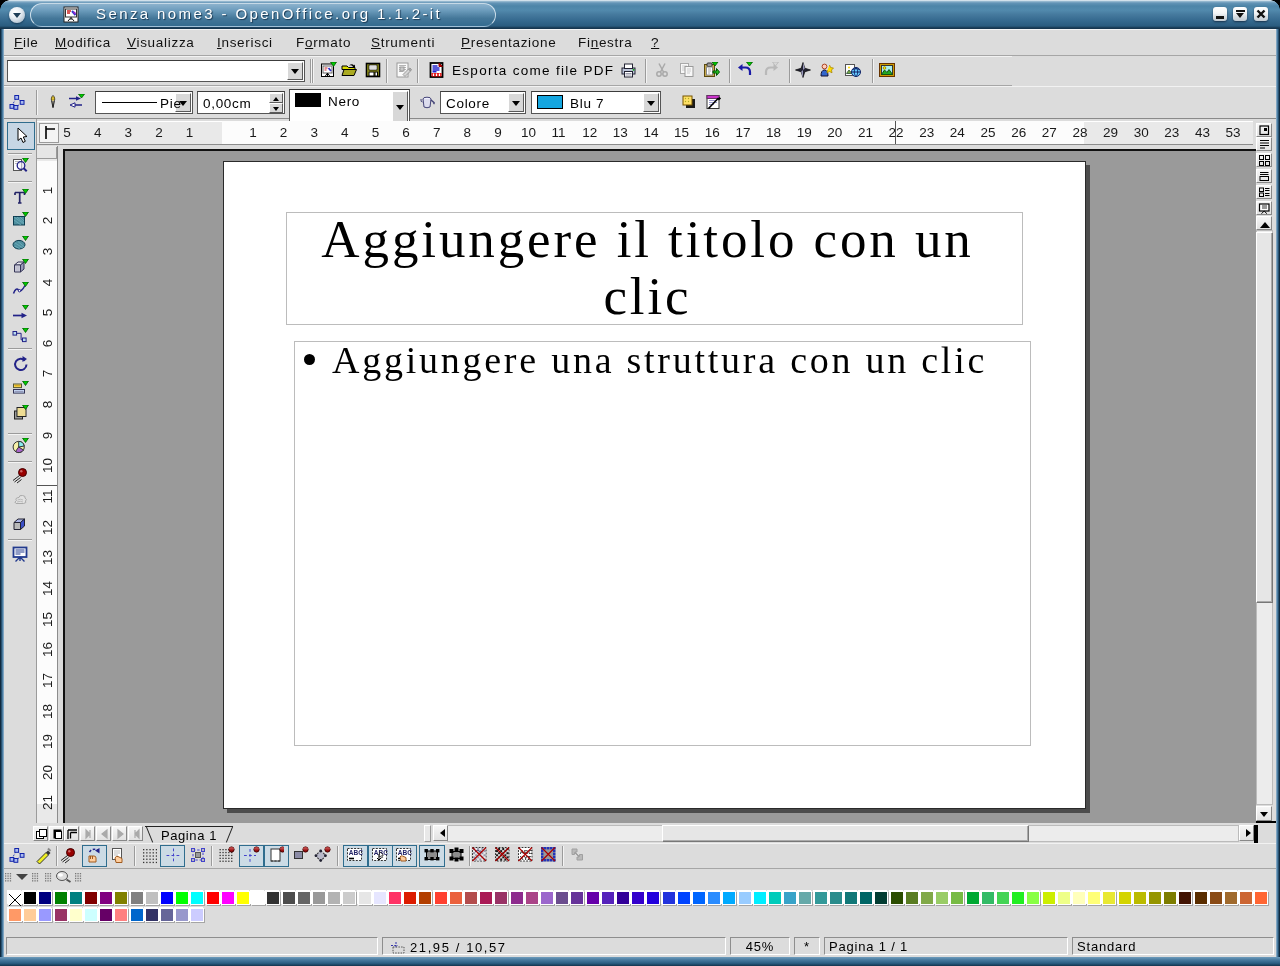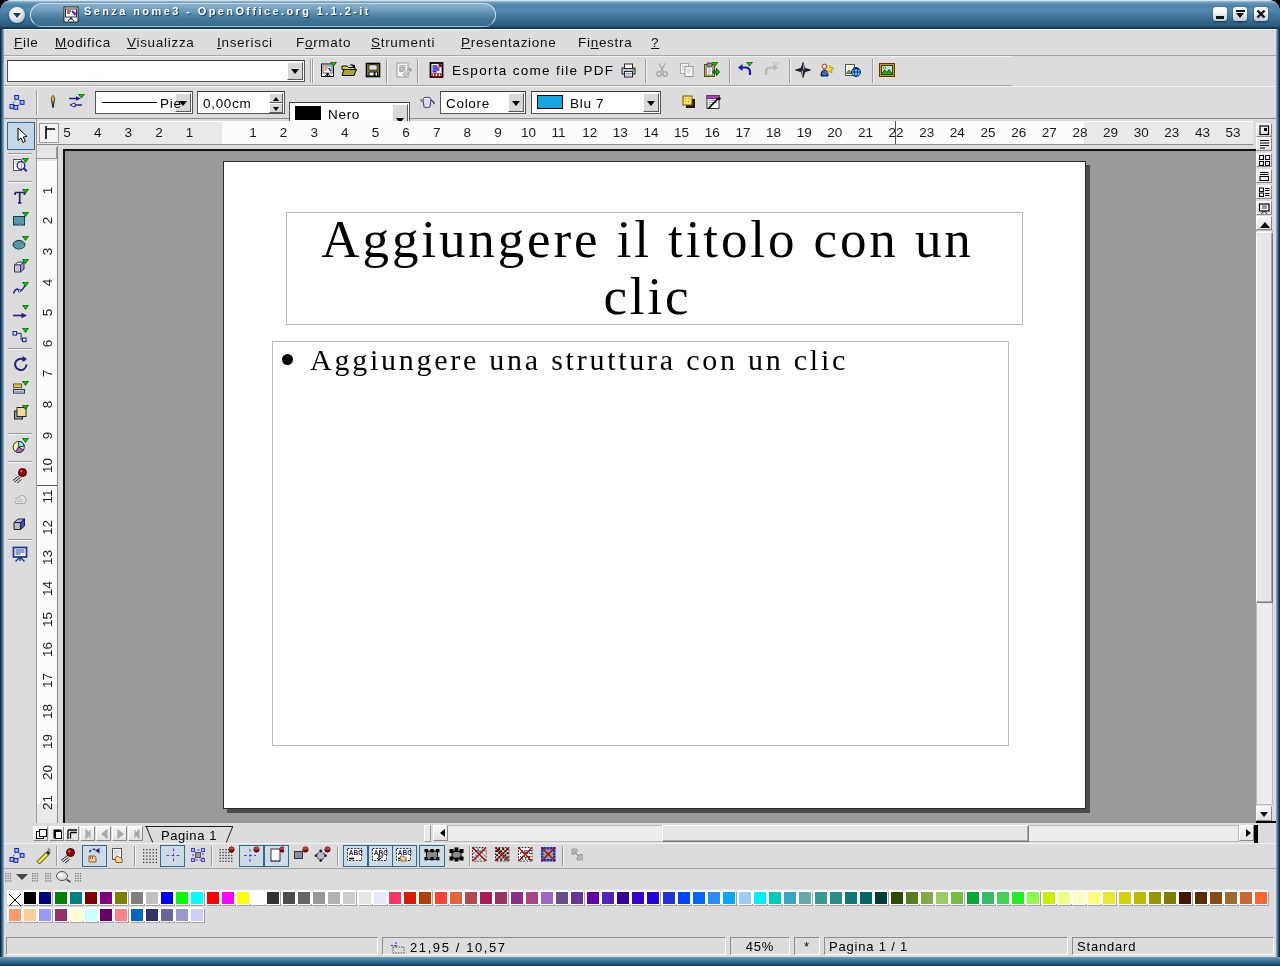--- a/index.html
+++ b/index.html
@@ -6,21 +6,21 @@
 .abs{position:absolute}
 
 #titlebar{left:0;top:0;width:1280px;height:29px;
  background:linear-gradient(#ffffff 0px,#a3c2d6 1px,#6394b6 3px,#4d85a8 6px,#528aad 10px,#44789c 15px,#34688d 21px,#2a5c7f 26px,#16364f 28px);}
 #tb-caps{left:30px;top:3px;width:466px;height:24px;border-radius:12px;
  border:1px solid rgba(235,245,252,.8);border-bottom-color:rgba(190,215,230,.45);
  background:linear-gradient(#8cb2cd 0,#6d9dbd 28%,#447799 65%,#346b8f 100%)}
 #tb-menu{left:9px;top:7px;width:16px;height:16px;border-radius:50%;
  background:radial-gradient(circle at 6px 5px,#ffffff 0,#e8eef4 40%,#b9c7d4 75%,#8fa5b5 100%);box-shadow:0 1px 2px rgba(0,20,40,.5)}
 #tb-menu:after{content:"";position:absolute;left:4px;top:6px;border:4px solid transparent;border-top:5px solid #1d3d57}
-#title-txt{left:84px;top:5px;font-size:11px;font-weight:bold;color:#fff;text-shadow:1px 1px 1px #1a3a54;letter-spacing:2.4px}
+#title-txt{left:96px;top:5px;font-size:15px;font-weight:normal;color:#fff;text-shadow:1px 1px 1px #1a3a54;letter-spacing:2.4px}
 .wbtn{top:7px;width:14px;height:14px;border-radius:3px;
  background:linear-gradient(#ffffff 0,#f2f4f6 45%,#d7dde2 70%,#c2cbd2 100%);box-shadow:0 1px 2px rgba(0,10,25,.55);color:#111;}
 #frameL{left:0;top:29px;width:4px;height:928px;background:linear-gradient(90deg,#10293e 0 1px,#28516f 1px 2px,#4a7ba0 2px 3px,#7fa5c2 3px 4px)}
 #frameR{left:1276px;top:29px;width:4px;height:928px;background:linear-gradient(270deg,#10293e 0 1px,#28516f 1px 2px,#4a7ba0 2px 3px,#7fa5c2 3px 4px)}
 #frameB{left:0;top:957px;width:1280px;height:9px;background:linear-gradient(#6f9cbc 0,#4a7ca1 30%,#2a5d82 70%,#13334d 100%)}
 
 #menubar{left:4px;top:29px;width:1272px;height:27px;background:#dcdcdc;border-bottom:1px solid #a6a6a6;box-shadow:inset 0 1px 0 #f4f4f4}
 .mi{position:absolute;top:6px;font-size:13.5px;color:#111;letter-spacing:.7px}
 #tb1{left:4px;top:56px;width:1008px;height:30px;background:#dcdcdc;border-bottom:1px solid #a6a6a6;box-shadow:inset 0 1px 0 #f2f2f2}
 #tb2{left:4px;top:86px;width:1272px;height:33px;background:#dcdcdc;border-bottom:1px solid #8a8a8a;box-shadow:inset 0 1px 0 #f2f2f2}
@@ -42,22 +42,22 @@
 .lsep{position:absolute;left:4px;width:24px;height:1px;background:#9b9b9b;box-shadow:0 1px 0 #f4f4f4}
 
 #canvas{left:58px;top:145px;width:1198px;height:678px;background:#dcdcdc;overflow:hidden}
 #cinner{position:absolute;left:5px;top:4px;right:0;bottom:0;background:#9a9a9a;border-top:2px solid #111;border-left:2px solid #111}
 #page{position:absolute;left:158px;top:10px;width:863px;height:648px;background:#fff;border:1px solid #2a2a2a}
 #pshadow1{position:absolute;left:1021px;top:14px;width:4px;height:648px;background:#4c4c4c}
 #pshadow2{position:absolute;left:162px;top:658px;width:863px;height:4px;background:#4c4c4c}
 #tbox{position:absolute;left:62px;top:50px;width:737px;height:113px;border:1px solid #bcbcbc;
  font-family:"Liberation Serif",serif;font-size:53px;color:#000;text-align:center;line-height:56.5px;letter-spacing:2.9px;padding-right:14px}
 #tbox>div{transform:translateY(-2px)}
-#obox{position:absolute;left:48px;top:179px;width:737px;height:405px;border:1px solid #bcbcbc;
- font-family:"Liberation Serif",serif;font-size:30px;color:#000}
+#obox{position:absolute;left:70px;top:179px;width:737px;height:405px;border:1px solid #bcbcbc;
+ font-family:"Liberation Serif",serif;font-size:38px;color:#000}
 #obox .li{position:absolute;left:37px;top:-3px;white-space:nowrap;line-height:42px;letter-spacing:2.75px}
 #obox .bu{position:absolute;left:9px;top:12px;width:11px;height:11px;border-radius:50%;background:#000}
 
 #hsrow{left:4px;top:823px;width:1272px;height:20px;background:#dcdcdc}
 .sbtn{position:absolute;background:linear-gradient(#f6f6f6,#e2e2e2);border:1px solid #888;border-top-color:#fff;border-left-color:#fff;}
 #tab{position:absolute;left:141px;top:3px;width:88px;height:17px;border-top:1px solid #222;font-size:13px;font-weight:normal;text-align:center;padding-top:1px;letter-spacing:.6px}
 .tabd1{position:absolute;left:144.5px;top:3px;width:1px;height:17px;background:#222;transform:rotate(-22deg);z-index:3}
 .tabd2{position:absolute;left:224.5px;top:3px;width:1px;height:17px;background:#222;transform:rotate(22deg);z-index:3}
 #htrack{position:absolute;left:443px;top:2px;width:792px;height:17px;background:#ececec;border:1px solid #bbb}
 #hthumb{position:absolute;left:658px;top:2px;width:367px;height:17px;background:#e6e6e6;border:1px solid #777;border-top-color:#fff;border-left-color:#fff;box-shadow:inset -1px -1px 0 #aaa}
@@ -231,21 +231,21 @@
     </div>
  <div class="combo" style="left:193px;top:5px;width:88px;height:23px">
       <span class="ctext" style="top:4px">0,00cm</span>
    <div style="position:absolute;right:1px;top:1px;width:14px;height:10px;background:#d8d8d8;border:1px solid #fff;border-right-color:#5a5a5a;border-bottom-color:#5a5a5a">
         <div style="position:absolute;left:3px;top:3px;border:3px solid transparent;border-bottom:4px solid #000;margin-top:-3px"></div>
       </div>
    <div style="position:absolute;right:1px;top:11px;width:14px;height:10px;background:#d8d8d8;border:1px solid #fff;border-right-color:#5a5a5a;border-bottom-color:#5a5a5a">
         <div style="position:absolute;left:3px;top:3px;border:3px solid transparent;border-top:4px solid #000"></div>
       </div>
  </div>
- <div class="combo" style="left:285px;top:16px;width:121px;height:35px">
+ <div class="combo" style="left:285px;top:3px;width:121px;height:35px">
       <div class="cbtn arr"></div>
       <div style="position:absolute;left:5px;top:3px;width:26px;height:14px;background:#000"></div>
       <span class="ctext" style="left:38px;top:4px">Nero</span>
     </div>
  <div class="combo" style="left:436px;top:5px;width:86px;height:23px">
       <div class="cbtn arr"></div>
       <span class="ctext" style="top:4px">Colore</span>
     </div>
  <div class="combo" style="left:527px;top:5px;width:130px;height:23px">
       <div class="cbtn arr"></div>

